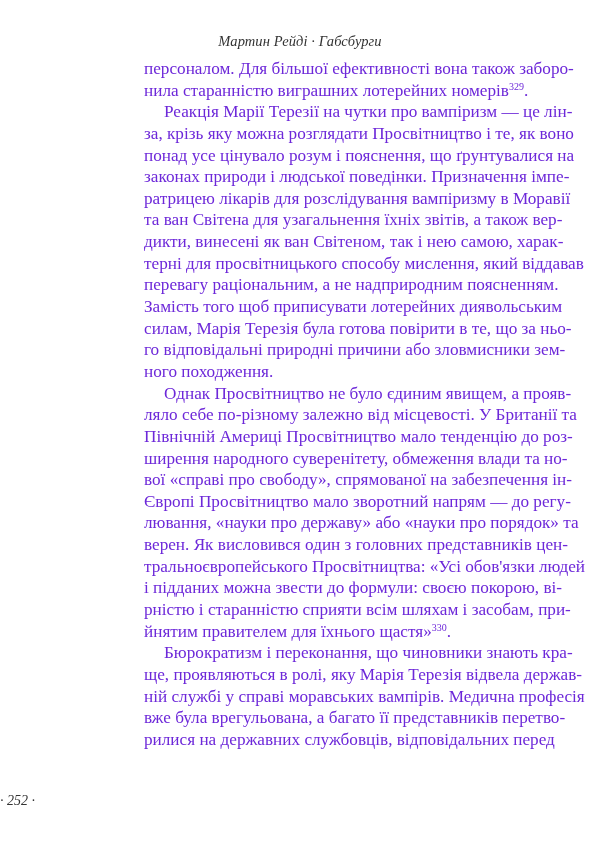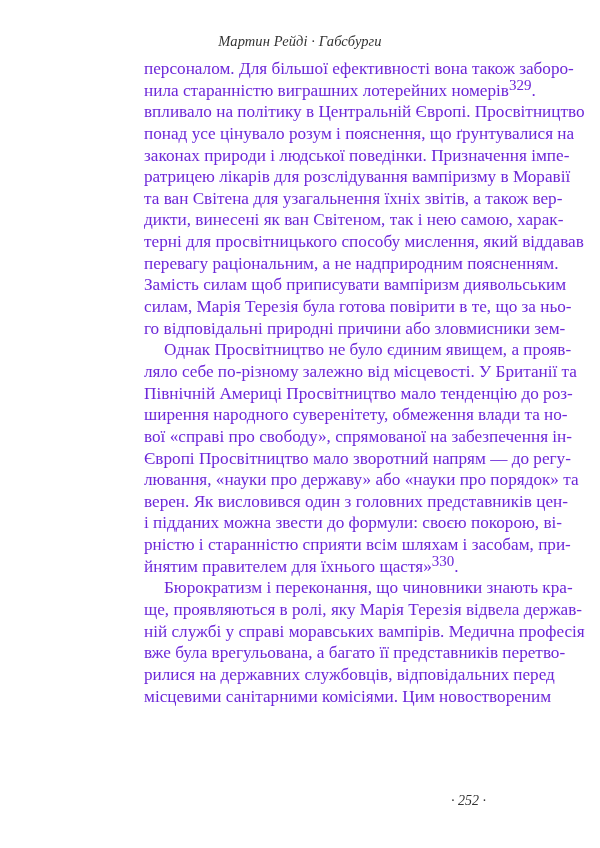--- a/index.html
+++ b/index.html
@@ -45,75 +45,77 @@
       text-align-last: justify;
       height: 21.65px;
     }
     .line.last {
       text-align-last: left;
     }
     .line.indent {
       padding-left: 20px;
     }
     sup {
-      font-size: 15px;
+      font-size: 10px;
       line-height: 0;
       vertical-align: 6px;
     }
     .folio {
       position: absolute;
       top: 793px;
       left: 0;
       width: 486px;
-      text-align: right;
+      text-align: left;
       font-family: "Liberation Serif", serif;
       font-style: italic;
       font-size: 14px;
       color: #333;
     }
   </style>
 </head>
 <body>
 
 <div class="running-head">Мартин Рейді · Габсбурги</div>
 
 <div class="body-text" id="body-text">
     <div>
       <span class="line"><span>персоналом. Для більшої ефективності вона також заборо-</span></span>
       <span class="line last"><span>нила старанністю виграшних лотерейних номерів</span><sup>329</sup><span>.</span></span>
     </div>
     <div>
-      <span class="line"><span>впливало на політику в Центральній Європі. Просвітництво</span></span>
+      <span class="line indent"><span>Реакція Марії Терезії на чутки про вампіризм — це лін-</span></span>
+      <span class="line"><span>за, крізь яку можна розглядати Просвітництво і те, як воно</span></span>
       <span class="line"><span>понад усе цінувало розум і пояснення, що ґрунтувалися на</span></span>
       <span class="line"><span>законах природи і людської поведінки. Призначення імпе-</span></span>
       <span class="line"><span>ратрицею лікарів для розслідування вампіризму в Моравії</span></span>
       <span class="line"><span>та ван Світена для узагальнення їхніх звітів, а також вер-</span></span>
       <span class="line"><span>дикти, винесені як ван Світеном, так і нею самою, харак-</span></span>
       <span class="line"><span>терні для просвітницького способу мислення, який віддавав</span></span>
       <span class="line"><span>перевагу раціональним, а не надприродним поясненням.</span></span>
-      <span class="line"><span>Замість силам щоб приписувати вампіризм диявольським</span></span>
+      <span class="line"><span>Замість того щоб приписувати лотерейних диявольським</span></span>
       <span class="line"><span>силам, Марія Терезія була готова повірити в те, що за ньо-</span></span>
       <span class="line"><span>го відповідальні природні причини або зловмисники зем-</span></span>
+      <span class="line last"><span>ного походження.</span></span>
     </div>
     <div>
       <span class="line indent"><span>Однак Просвітництво не було єдиним явищем, а прояв-</span></span>
       <span class="line"><span>ляло себе по-різному залежно від місцевості. У Британії та</span></span>
       <span class="line"><span>Північній Америці Просвітництво мало тенденцію до роз-</span></span>
       <span class="line"><span>ширення народного суверенітету, обмеження влади та но-</span></span>
       <span class="line"><span>вої «справі про свободу», спрямованої на забезпечення ін-</span></span>
       <span class="line"><span>Європі Просвітництво мало зворотний напрям — до регу-</span></span>
       <span class="line"><span>лювання, «науки про державу» або «науки про порядок» та</span></span>
       <span class="line"><span>верен. Як висловився один з головних представників цен-</span></span>
+      <span class="line"><span>тральноєвропейського Просвітництва: «Усі обов'язки людей</span></span>
       <span class="line"><span>і підданих можна звести до формули: своєю покорою, ві-</span></span>
       <span class="line"><span>рністю і старанністю сприяти всім шляхам і засобам, при-</span></span>
       <span class="line last"><span>йнятим правителем для їхнього щастя»</span><sup>330</sup><span>.</span></span>
     </div>
     <div>
       <span class="line indent"><span>Бюрократизм і переконання, що чиновники знають кра-</span></span>
       <span class="line"><span>ще, проявляються в ролі, яку Марія Терезія відвела держав-</span></span>
       <span class="line"><span>ній службі у справі моравських вампірів. Медична професія</span></span>
       <span class="line"><span>вже була врегульована, а багато її представників перетво-</span></span>
       <span class="line"><span>рилися на державних службовців, відповідальних перед</span></span>
-      <span class="line"><span>місцевими санітарними комісіями. Цим новоствореним</span></span>
     </div>
   </div>
 
 <div class="folio">· 252 ·</div>
 
 </body></html>

